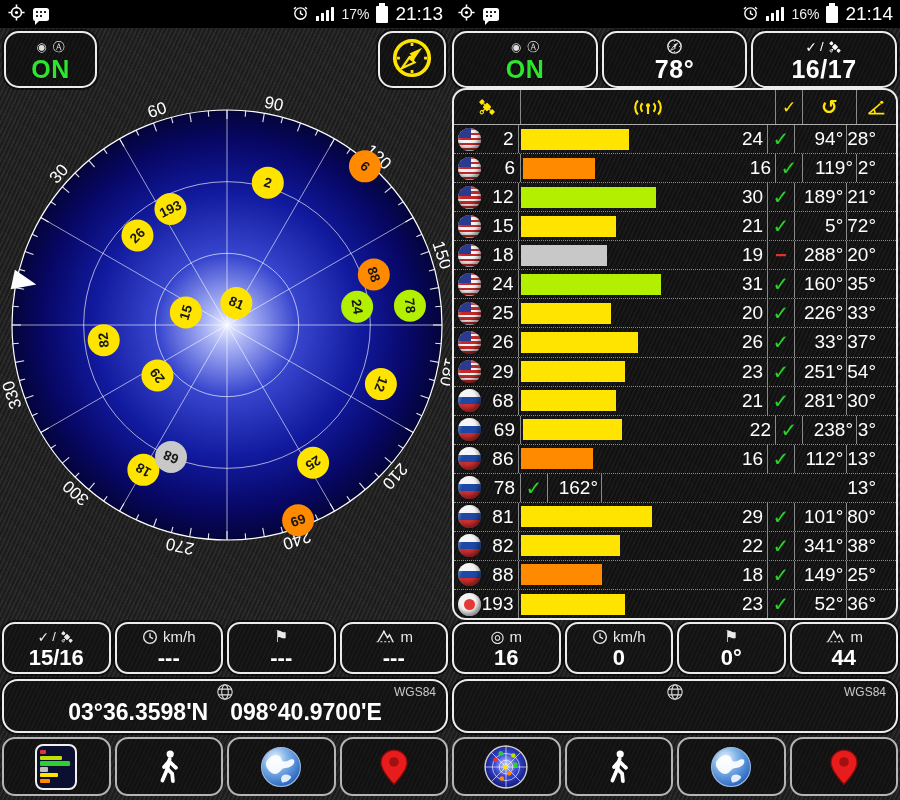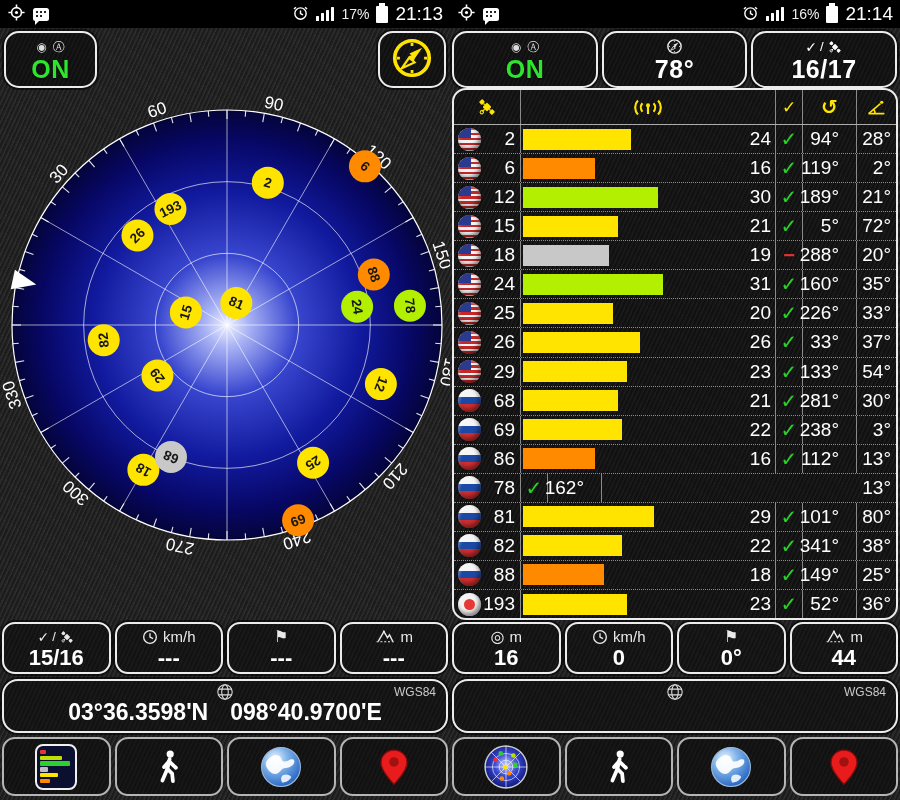--- a/index.html
+++ b/index.html
@@ -39,22 +39,22 @@
   .sat-table{position:absolute;top:88px;left:2px;width:446px;height:532px;border:2px solid #ececec;border-radius:14px;
     background:rgba(0,0,0,.38);overflow:hidden;box-sizing:border-box;display:flex;flex-direction:column}
   .t-head{height:34px;display:flex;border-bottom:1px solid rgba(255,255,255,.65);flex:none}
   .t-rows{flex:1;display:flex;flex-direction:column}
   .t-row{flex:1;display:flex;color:#fff;font-size:19px;align-items:stretch}
   .t-row + .t-row{border-top:1px dotted rgba(255,255,255,.5)}
   .c{display:flex;align-items:center;box-sizing:border-box}
   .c1{width:67px;border-right:1px solid rgba(255,255,255,.5);padding-left:4px}
   .c2{width:255px;border-right:1px solid rgba(255,255,255,.5);position:relative}
   .c3{width:27px;border-right:1px solid rgba(255,255,255,.5);justify-content:center}
-  .c4{width:54px;border-right:1px solid rgba(255,255,255,.5);justify-content:flex-end;padding-right:17px}
-  .c5{flex:1;justify-content:flex-end;padding-right:5px}
+  .c4{width:54px;border-right:1px solid rgba(255,255,255,.5);justify-content:flex-end;padding-right:3px}
+  .c5{flex:1;justify-content:flex-end;padding-right:20px}
   .t-head .c{justify-content:center;padding:0}
   .prn{flex:1;text-align:right;padding-right:5px}
   .bar{position:absolute;left:2px;top:50%;margin-top:-10.5px;height:21px;display:block}
   .snr{position:absolute;right:4px;top:50%;transform:translateY(-50%)}
   .chk{color:#28d428;font-weight:bold;font-size:20px}
   .nochk{color:#e43131;font-weight:bold;font-size:20px}
   .flag{width:23px;height:23px;border-radius:50%;position:relative;overflow:hidden;flex:none;display:inline-block;
     box-shadow:inset -2px -3px 4px rgba(0,0,0,.45),inset 1px 2px 3px rgba(255,255,255,.4),0 0 1px #000}
   .flag-us{background:repeating-linear-gradient(180deg,#c62828 0 2.5px,#f5f5f5 2.5px 5px)}
   .flag-us:before{content:"";position:absolute;left:0;top:0;width:55%;height:45%;background:#2a3b8f}
@@ -648,21 +648,21 @@
             <span class="flag flag-us"></span>
             <span class="prn">29</span>
           </div>
           <div class="c c2">
             <i class="bar" style="width:103.5px;background:#ffe400"></i>
             <span class="snr">23</span>
           </div>
           <div class="c c3">
             <span class="chk">✓</span>
           </div>
-          <div class="c c4">133°</div>
+          <div class="c c4">251°</div>
           <div class="c c5">54°</div>
         </div>
         <div class="t-row">
           <div class="c c1">
             <span class="flag flag-ru"></span>
             <span class="prn">68</span>
           </div>
           <div class="c c2">
             <i class="bar" style="width:94.5px;background:#ffe400"></i>
             <span class="snr">21</span>

